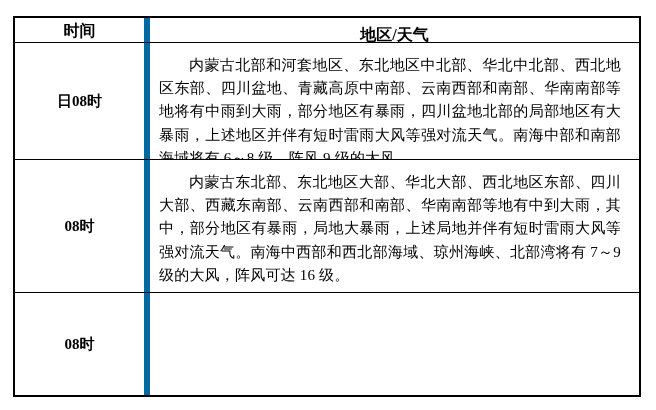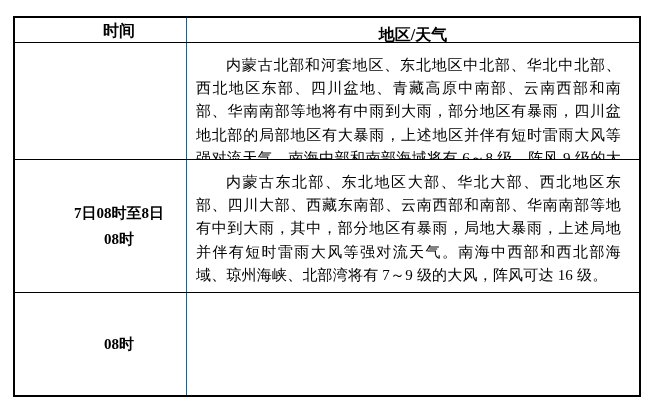--- a/index.html
+++ b/index.html
@@ -41,31 +41,30 @@
   }
   .header-row {
     height: 25px;
     flex: 0 0 25px;
   }
   .row-1 { height: 117px; flex: 0 0 117px; }
   .row-2 { height: 133px; flex: 0 0 133px; }
   .cell-time {
     flex: 0 0 135px;
     width: 135px;
-    border-right: 1px solid #0369a1;
+    border-right: 6px solid #0369a1;
     box-sizing: border-box;
     display: flex;
     flex-direction: column;
     justify-content: center;
     align-items: center;
     text-align: center;
     font-weight: bold;
     font-size: 15px;
     overflow: hidden;
-    margin-left: 37px;
   }
   .cell-body {
     flex: 1 1 auto;
     box-sizing: border-box;
     overflow: hidden;
     margin-top: 8px;
   }
   .header-row .cell-time,
   .header-row .cell-body {
     display: flex;
@@ -96,29 +95,29 @@
 <div class="page">
   <div class="weather-table">
 
     <div class="t-row header-row">
       <div class="cell-time">时间</div>
       <div class="cell-body">地区/天气</div>
     </div>
 
     <div class="t-row row-1">
       <div class="cell-time">
+        <span class="time-line">日08时</span>
       </div>
       <div class="cell-body">
         <p class="forecast">内蒙古北部和河套地区、东北地区中北部、华北中北部、西北地区东部、四川盆地、青藏高原中南部、云南西部和南部、华南南部等地将有中雨到大雨，部分地区有暴雨，四川盆地北部的局部地区有大暴雨，上述地区并伴有短时雷雨大风等强对流天气。南海中部和南部海域将有 6～8 级、阵风 9 级的大风。</p>
       </div>
     </div>
 
     <div class="t-row row-2">
       <div class="cell-time">
-        <span class="time-line">7日08时至8日</span>
         <span class="time-line">08时</span>
       </div>
       <div class="cell-body">
         <p class="forecast">内蒙古东北部、东北地区大部、华北大部、西北地区东部、四川大部、西藏东南部、云南西部和南部、华南南部等地有中到大雨，其中，部分地区有暴雨，局地大暴雨，上述局地并伴有短时雷雨大风等强对流天气。南海中西部和西北部海域、琼州海峡、北部湾将有 7～9 级的大风，阵风可达 16 级。</p>
       </div>
     </div>
 
     <div class="t-row row-3">
       <div class="cell-time">
         <span class="time-line">08时</span>

